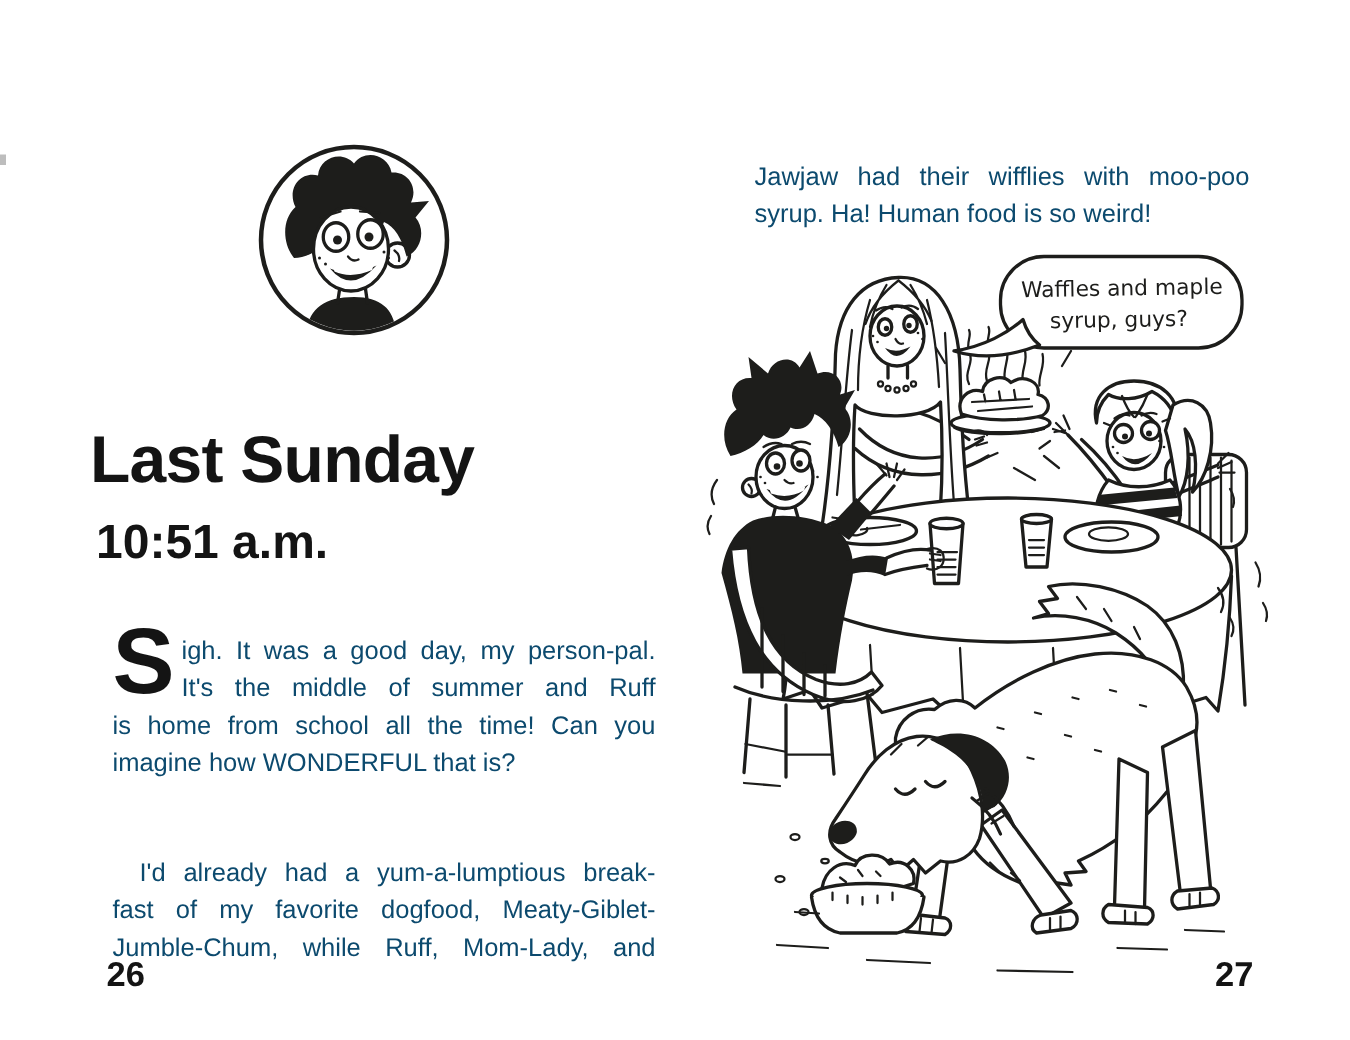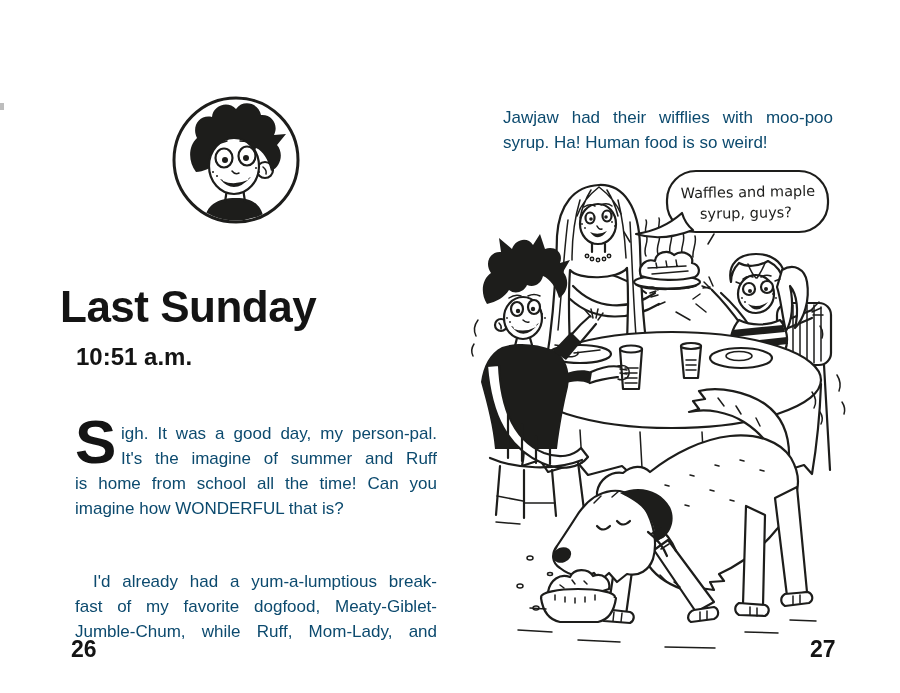--- a/index.html
+++ b/index.html
@@ -3,21 +3,21 @@
 <meta charset="utf-8">
 <style>
   html,body{margin:0;padding:0;background:#fff;}
   .canvas{position:relative;width:900px;height:693px;background:#ffffff;overflow:hidden;
           font-family:"Liberation Sans",sans-serif;color:#232323;}
   .artifact{position:absolute;left:0;top:103px;width:4px;height:7px;background:#9a9a9a;opacity:.65;}
   
   .avatar{position:absolute;left:166px;top:90px;width:140px;height:140px;}
   .title{position:absolute;left:60px;top:282px;width:360px;text-align:left;
          font-weight:bold;font-size:44px;letter-spacing:-0.5px;color:#141414;}
-  .time{position:absolute;left:76px;top:343px;font-weight:bold;font-size:24px;color:#141414;}
+  .time{position:absolute;left:64px;top:343px;font-weight:bold;font-size:32px;color:#141414;}
   .body-block{position:absolute;left:75px;top:421px;width:362px;}
   .bodyline{height:25px;line-height:25px;font-size:17px;white-space:nowrap;color:#0c4a6e;}
   .j{text-align:justify;text-align-last:justify;}
   .pad{padding-left:46px;}
   .indent{padding-left:18px;margin-top:48px;}
   .dropcap{position:absolute;left:75px;top:419px;font-size:62px;line-height:46px;
            font-weight:bold;color:#141414;}
   .pagenum{position:absolute;top:636px;font-weight:bold;font-size:23px;color:#141414;}
   .pn-left{left:71px;}
   .pn-right{left:810px;}
@@ -68,21 +68,21 @@
           <circle class="k" cx="93" cy="82" r="1"></circle>
       </g>
     </svg>
 
     <div class="title">Last Sunday</div>
     <div class="time">10:51 a.m.</div>
 
     <div class="dropcap">S</div>
     <div class="body-block">
       <div class="bodyline j pad">igh. It was a good day, my person-pal.</div>
-      <div class="bodyline j pad">It's the imagine of summer and Ruff</div>
+      <div class="bodyline j pad">It's the middle of summer and Ruff</div>
       <div class="bodyline j">is home from school all the time! Can you</div>
       <div class="bodyline">imagine how WONDERFUL that is?</div>
       <div class="bodyline j indent">I'd already had a yum-a-lumptious break-</div>
       <div class="bodyline j">fast of my favorite dogfood, Meaty-Giblet-</div>
       <div class="bodyline j">Jumble-Chum, while Ruff, Mom-Lady, and</div>
     </div>
 
     <div class="pagenum pn-left">26</div>
   </div>
 

